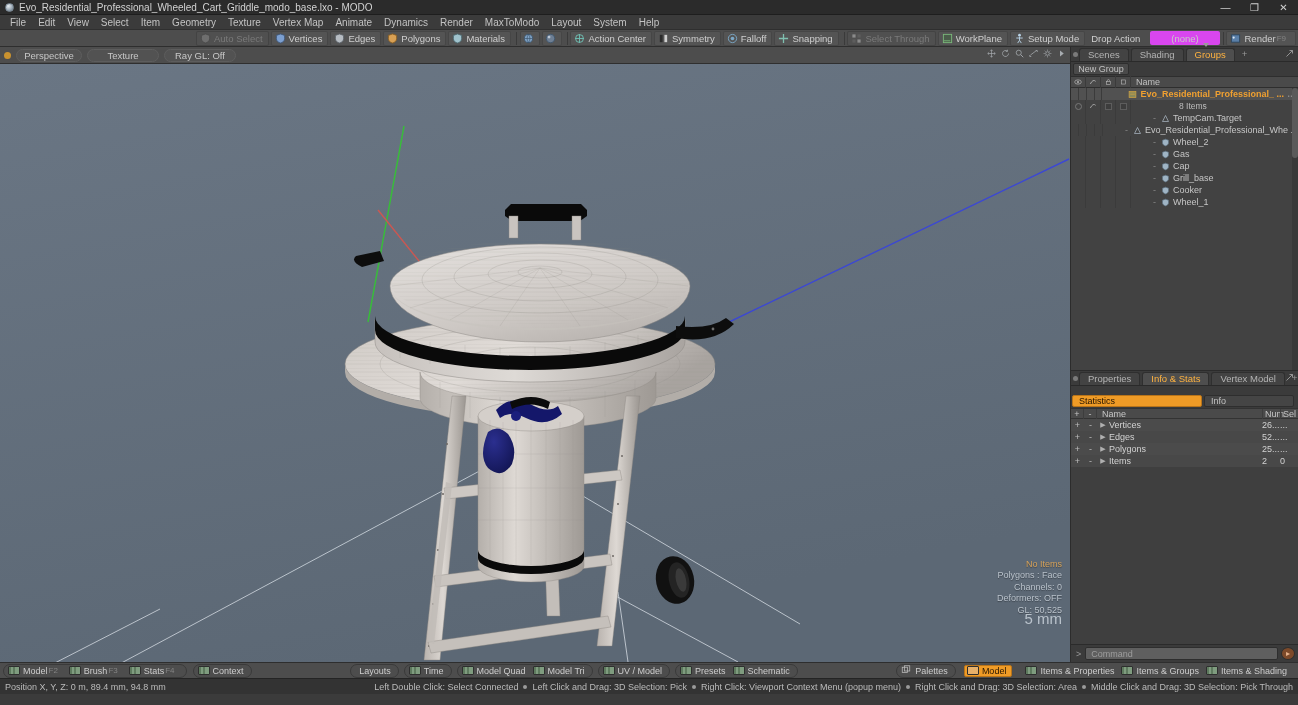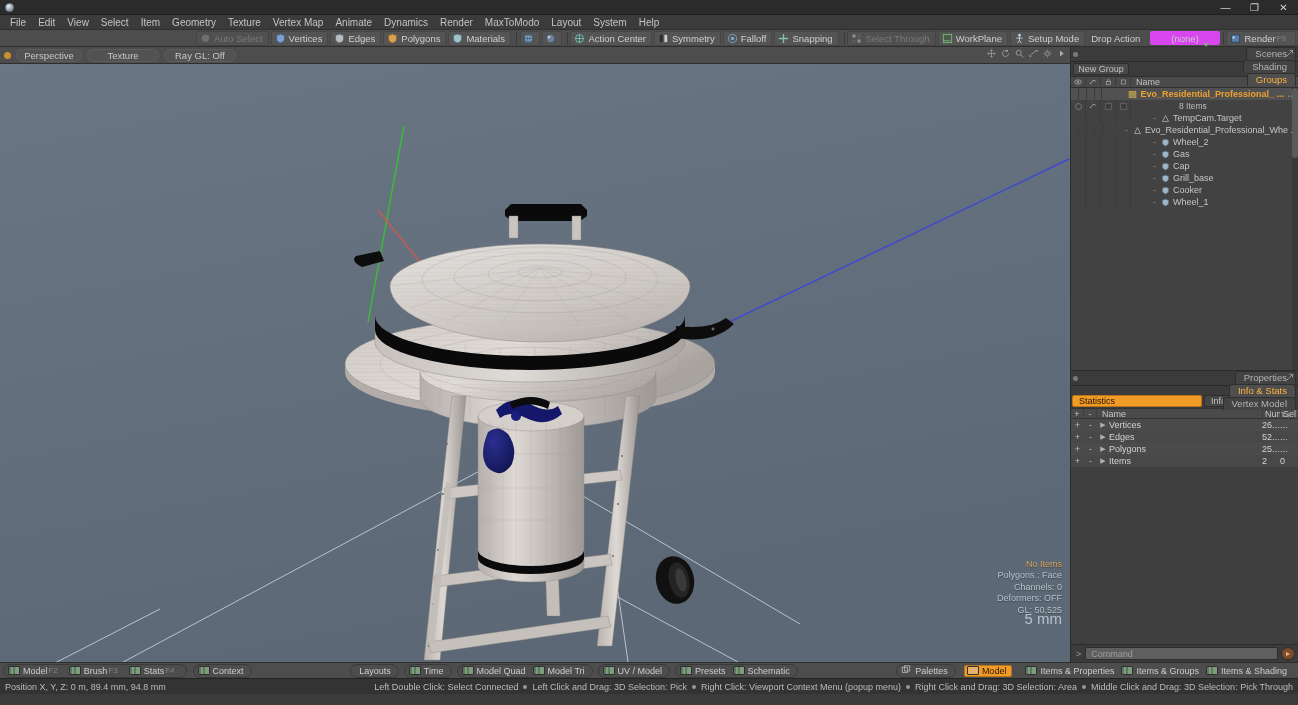--- a/index.html
+++ b/index.html
@@ -122,21 +122,21 @@
     font-size: 15px; color: #b9c2cb;
   }
 
   
   .rightpanel {
     width: 228px; background: #3b3b3b; display: flex; flex-direction: column;
     border-left: 1px solid #2c2c2c;
   }
   .tabrow {
     height: 15px; background: #3b3b3b; display: flex; align-items: flex-end;
-    padding-left: 8px; position: relative; border-bottom: 1px solid #2a2a2a; flex-direction: column;
+    padding-left: 8px; position: relative; border-bottom: 1px solid #2a2a2a;
   }
   .tabrow .lead-dot {
     position: absolute; left: 2px; top: 5px;
     width: 5px; height: 5px; border-radius: 50%; background: #7a7a7a;
   }
   .tab {
     height: 13px; line-height: 12px; padding: 0 8px;
     font-size: 9.5px; color: #b4b4b4;
     border: 1px solid #2f2f2f; border-bottom: none;
     border-radius: 3px 3px 0 0; background: #434343;
@@ -251,20 +251,21 @@
     font-size: 9px; color: #bbb; padding: 0 5px; border-top: 1px solid #242424;
   }
   .sb-hints { margin-left: auto; display: flex; align-items: center; gap: 5px; white-space: nowrap; }
   .sb-dot { width: 4px; height: 4px; border-radius: 50%; background: #9a9a9a; display: inline-block; }
 </style>
 </head>
 <body>
 
 <div class="titlebar">
   <div class="app-dot"></div>
+  <div class="title">Evo_Residential_Professional_Wheeled_Cart_Griddle_modo_base.lxo - MODO</div>
   <div class="win-btns">
     <div class="win-btn">—</div>
     <div class="win-btn">❐</div>
     <div class="win-btn close">✕</div>
   </div>
 </div>
 
 <div class="menubar">
   <div class="menu-item">File</div>
   <div class="menu-item">Edit</div>

